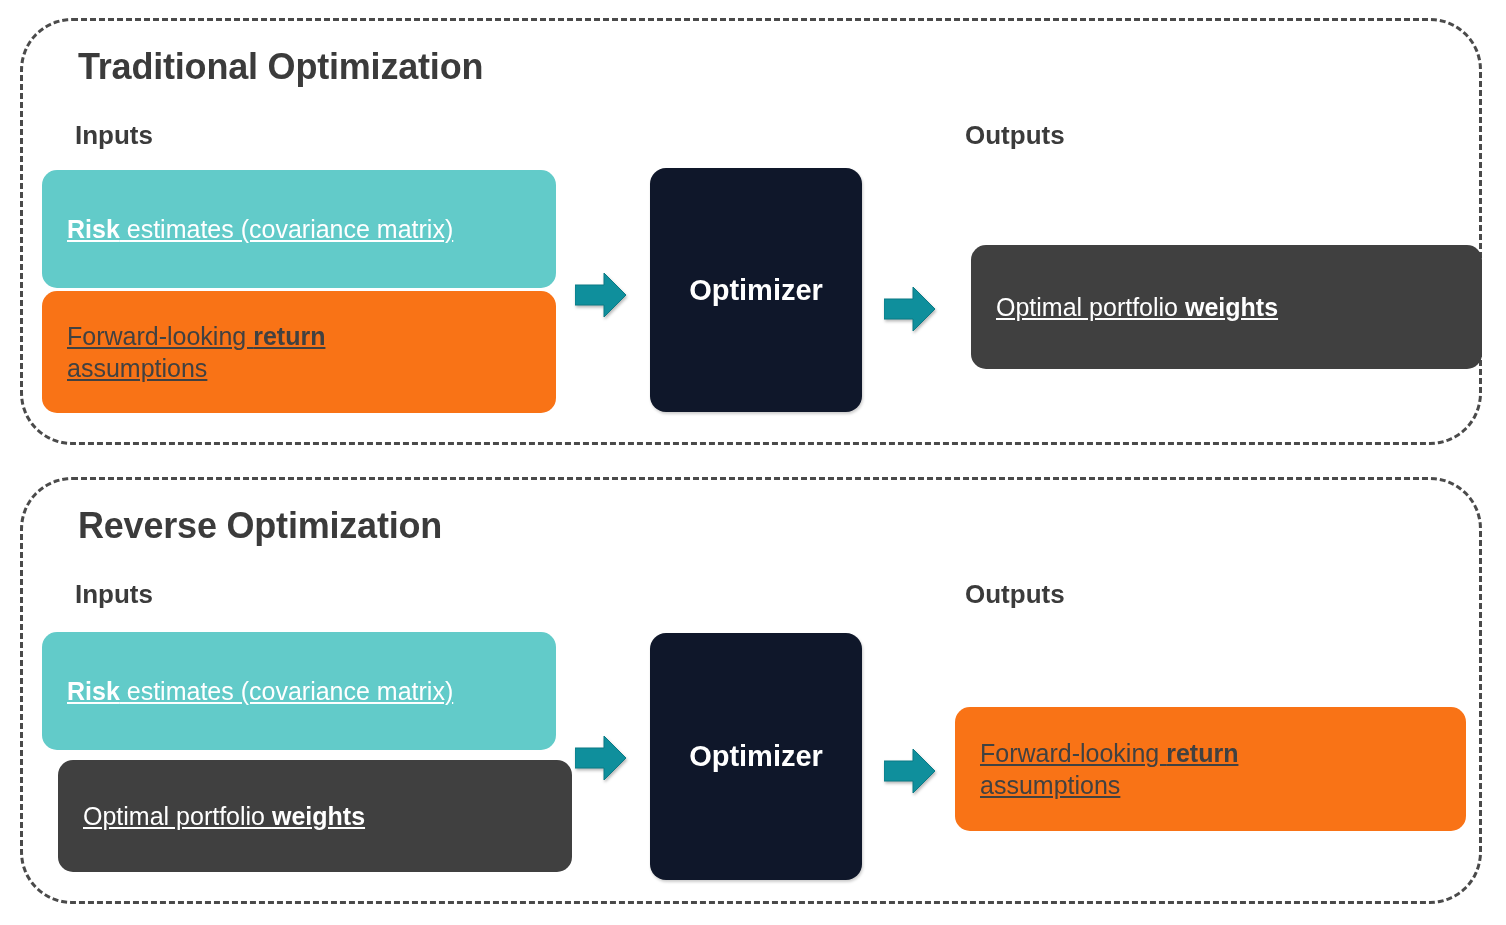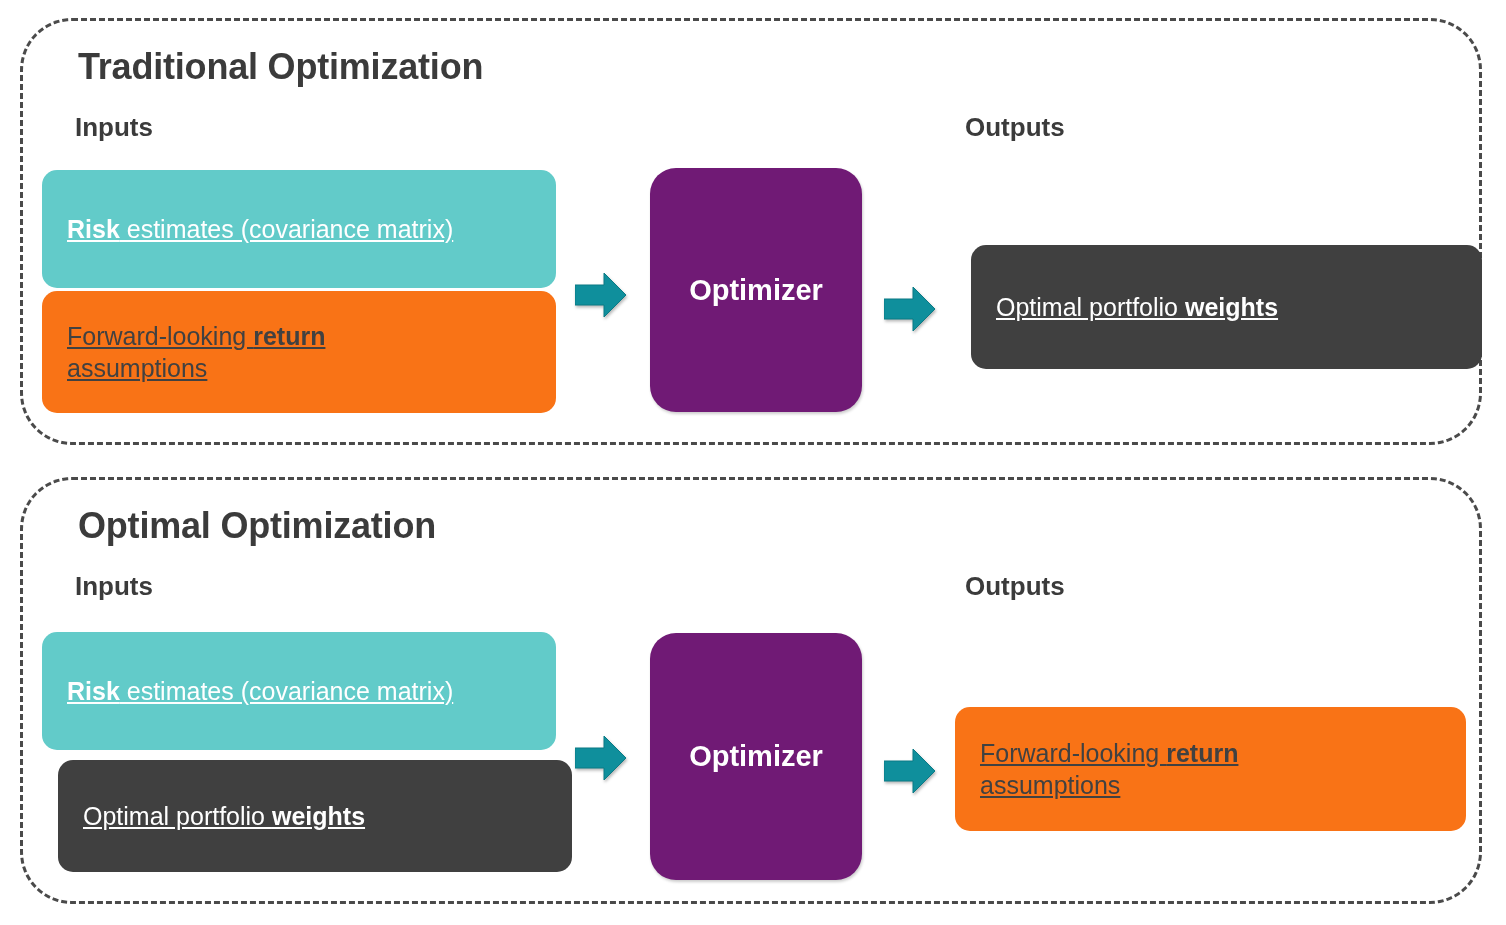--- a/index.html
+++ b/index.html
@@ -56,20 +56,21 @@
   #title-traditional { left: 55px; top: 25px; }
   #title-reverse     { left: 55px; top: 25px; }
 
   
   .col-caption {
     position: absolute;
     font-size: 26px;
     font-weight: bold;
     color: #3b3b3b;
     white-space: nowrap;
+    margin-top: 8px;
   }
   .cap-inputs  { left: 52px;  top: 91px; }
   .cap-outputs { left: 942px; top: 91px; }
 
   
   .box {
     position: absolute;
     border-radius: 15px;
     box-sizing: border-box;
     display: flex;
@@ -103,22 +104,22 @@
   #t-weights { left: 955px; top: 245px; width: 511px; height: 124px; }
 
   
   #r-risk    { left: 42px;  top: 632px; width: 514px; height: 118px; }
   #r-weights { left: 42px;  top: 760px; width: 514px; height: 112px; }
   #r-return  { left: 955px; top: 707px; width: 511px; height: 124px; }
 
   
   .optimizer {
     position: absolute;
-    background: #701a75;
-    border-radius: 26px;
+    background: #0f172a;
+    border-radius: 16px;
     color: #ffffff;
     font-size: 29px;
     font-weight: bold;
     display: flex;
     align-items: center;
     justify-content: center;
     box-shadow: 1px 2px 3px rgba(0,0,0,0.20);
   }
   #t-optimizer { left: 650px; top: 168px; width: 212px; height: 244px; }
   #r-optimizer { left: 650px; top: 633px; width: 212px; height: 247px; }
@@ -180,21 +181,21 @@
   </div>
 
   <div class="box box-teal-dark" id="t-weights">
     <span class="txt">
       <span>Optimal portfolio </span><b>weights</b>
     </span>
   </div>
 
   <div class="panel" id="panel-reverse">
 
-    <div class="panel-title" id="title-reverse">Optimal Optimization</div>
+    <div class="panel-title" id="title-reverse">Reverse Optimization</div>
 
     <div class="col-caption cap-inputs">Inputs</div>
 
     <div class="col-caption cap-outputs">Outputs</div>
   </div>
 
   <div class="box box-teal-light" id="r-risk">
     <span class="txt">
       <b>Risk</b><span> estimates (covariance matrix)</span>
     </span>

